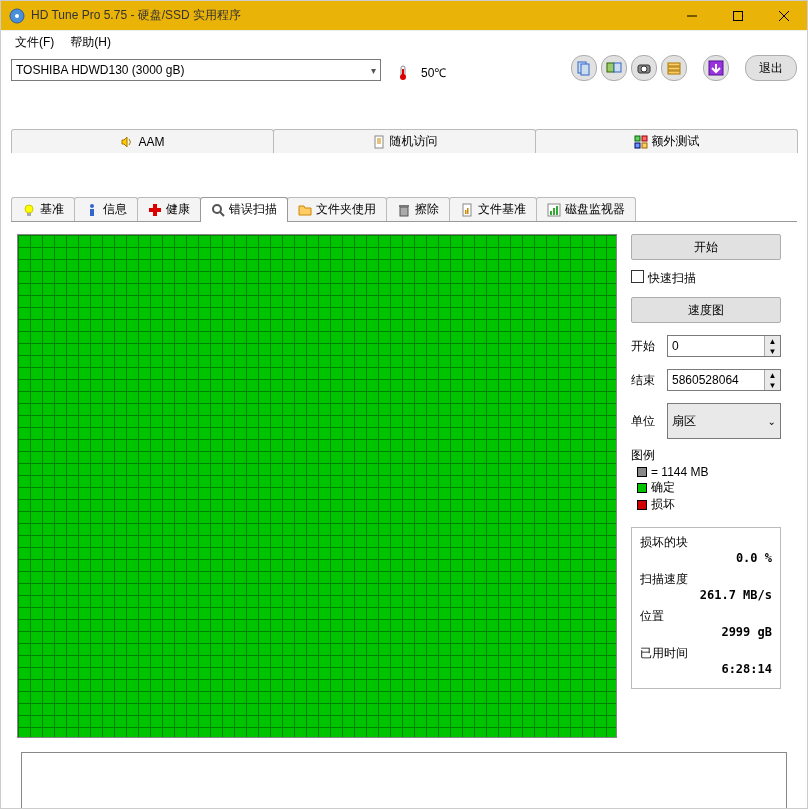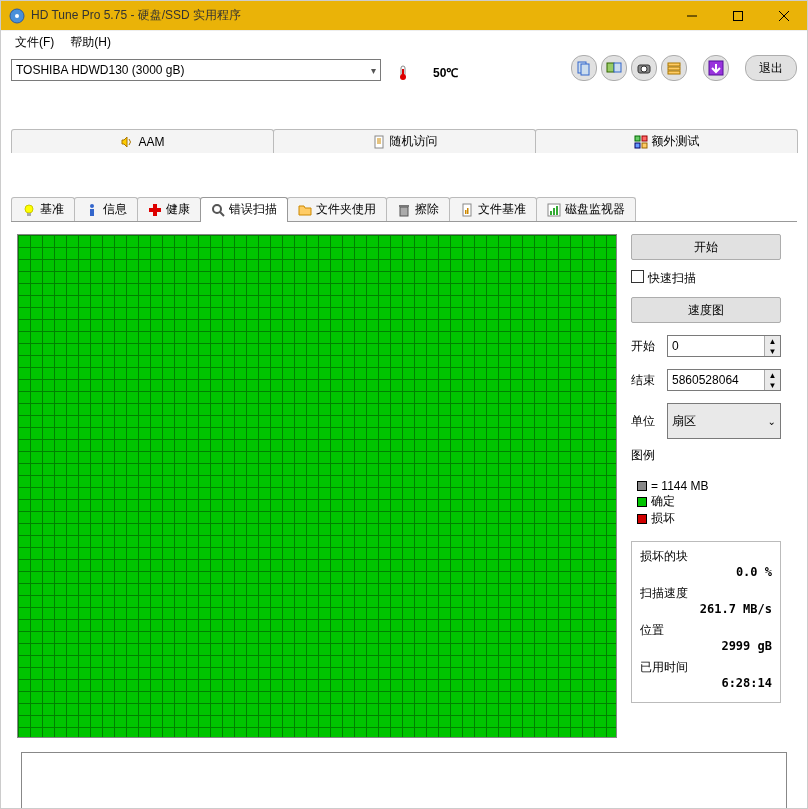--- a/index.html
+++ b/index.html
@@ -11,21 +11,21 @@
 .winbtns { display: flex; }
 .winbtn { width: 46px; height: 30px; display: flex; align-items: center; justify-content: center; color: #333; }
 
 .menubar { height: 22px; display: flex; align-items: center; padding: 0 6px; }
 .menubar .mitem { padding: 2px 8px; }
 
 .toolbar { height: 32px; display: flex; align-items: flex-end; padding: 4px 10px; gap: 6px; }
 .drive-select { width: 370px; height: 22px; border: 1px solid #7a7a7a; background: #fff; font-family: "Consolas", monospace; padding: 0 4px; display: flex; align-items: center; justify-content: space-between; }
 .drive-select .arrow { font-size: 10px; color: #555; }
 .thermo { width: 16px; height: 16px; margin-left: 8px; }
-.temp { font-weight: bold; margin-left: 16px; }
+.temp { font-weight: normal; margin-left: 4px; }
 .tb-spacer { flex: 1; }
 .tb-btn { width: 26px; height: 26px; border: 1px solid #adadad; background: #e1e1e1; display: flex; align-items: center; justify-content: center; border-radius: 12px; }
 .tb-btn.exit { width: 52px; }
 .tb-group { display: flex; gap: 4px; margin-right: 10px; }
 
 .tabs-area { padding: 0 10px; }
 .tab-row { display: flex; margin-top: 44px; }
 .tab-row.bottom { border-bottom: 1px solid #999; position: relative; }
 .tab { display: flex; align-items: center; gap: 4px; padding: 3px 10px; border: 1px solid #bbb; border-bottom: none; background: #f4f4f4; margin-right: -1px; border-radius: 3px 3px 0 0; position: relative; }
 .tab-row.top .tab { flex: 1; justify-content: center; }
@@ -45,21 +45,21 @@
 .chk { width: 13px; height: 13px; border: 1px solid #333; background: #fff; }
 
 .param-row { display: flex; align-items: center; gap: 6px; margin-top: 4px; }
 .param-row .lbl { width: 30px; }
 .spinner { flex: 1; height: 22px; border: 1px solid #7a7a7a; background: #fff; display: flex; align-items: center; padding: 0 4px; font-family: Consolas, monospace; position: relative; }
 .spinner .sp-arrows { position: absolute; right: 0; top: 0; bottom: 0; width: 16px; display: flex; flex-direction: column; border-left: 1px solid #aaa; }
 .spinner .sp-arrows div { flex: 1; display: flex; align-items: center; justify-content: center; font-size: 8px; background: #e9e9e9; }
 .combo { flex: 1; height: 36px; border: 1px solid #7a7a7a; background: #e9e9e9; display: flex; align-items: center; justify-content: space-between; padding: 0 4px; }
 
 .legend { border: none; }
-.legend .hd { margin-bottom: 15px; }
+.legend .hd { margin-bottom: 1px; }
 .legend-row { display: flex; align-items: center; gap: 4px; font-family: Consolas, monospace; padding-left: 6px; }
 .sq { width: 10px; height: 10px; display: inline-block; border: 1px solid #000; }
 
 .stats { border: 1px solid #bbb; padding: 6px 8px; margin-top: 6px; }
 .stats .shd { }
 .stats .sval { text-align: right; font-family: Consolas, monospace; font-weight: bold; margin-bottom: 6px; }
 
 .log-box { margin: 6px 20px 0 20px; height: 90px; border: 1px solid #888; background: #fff; }
 </style>
 </head>

